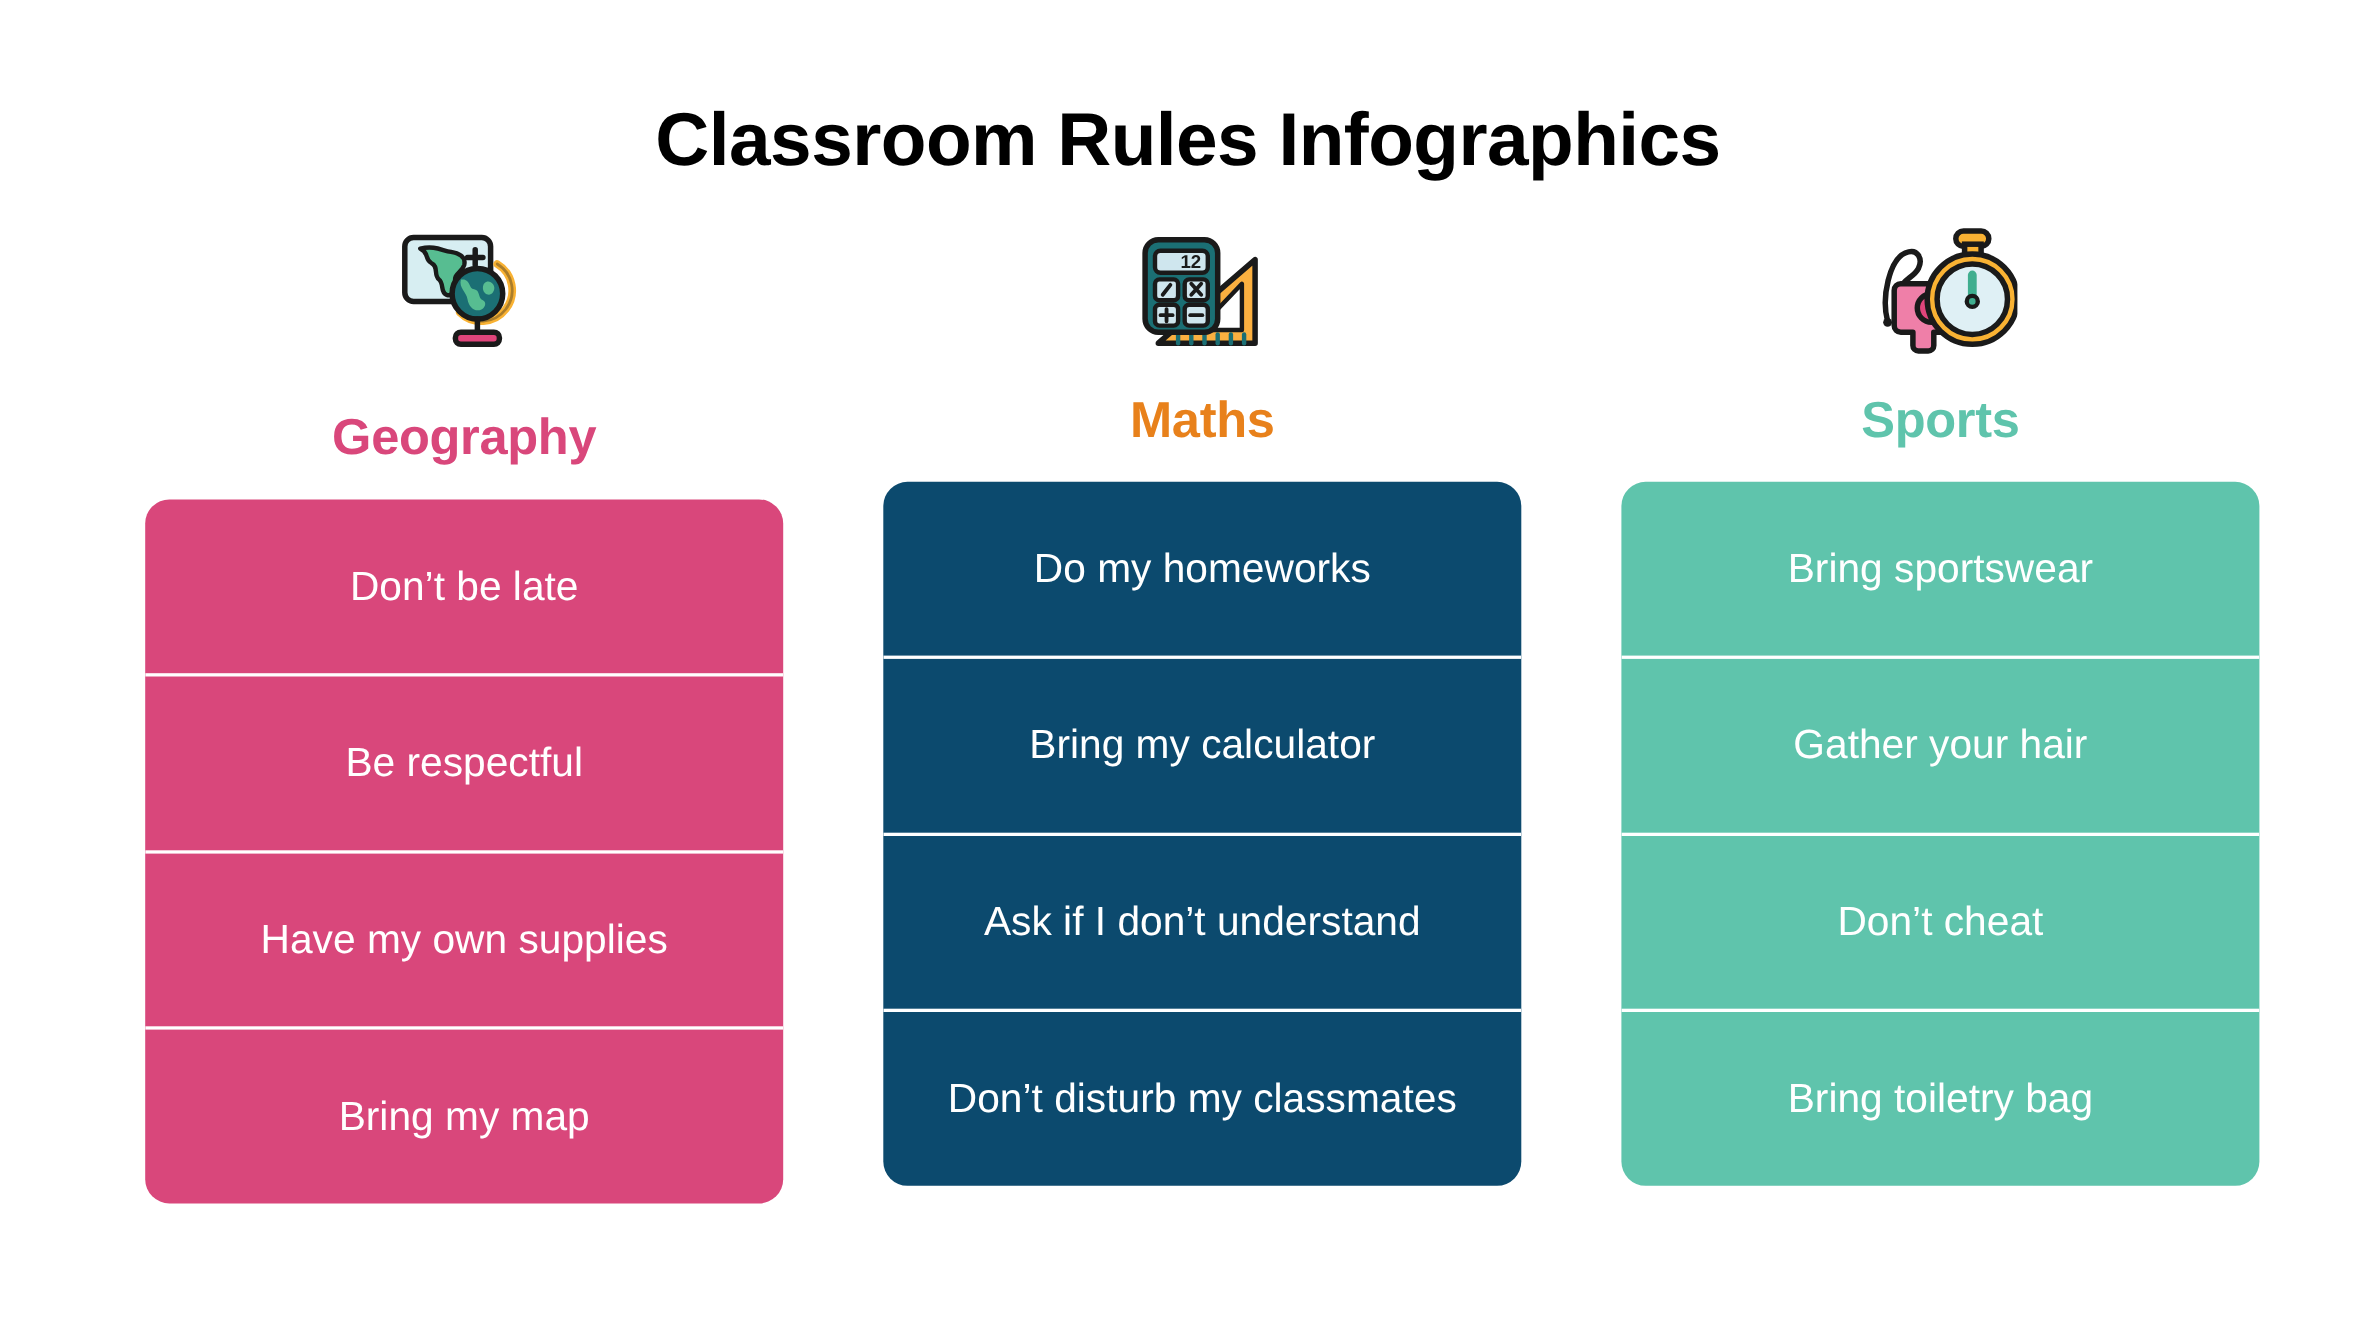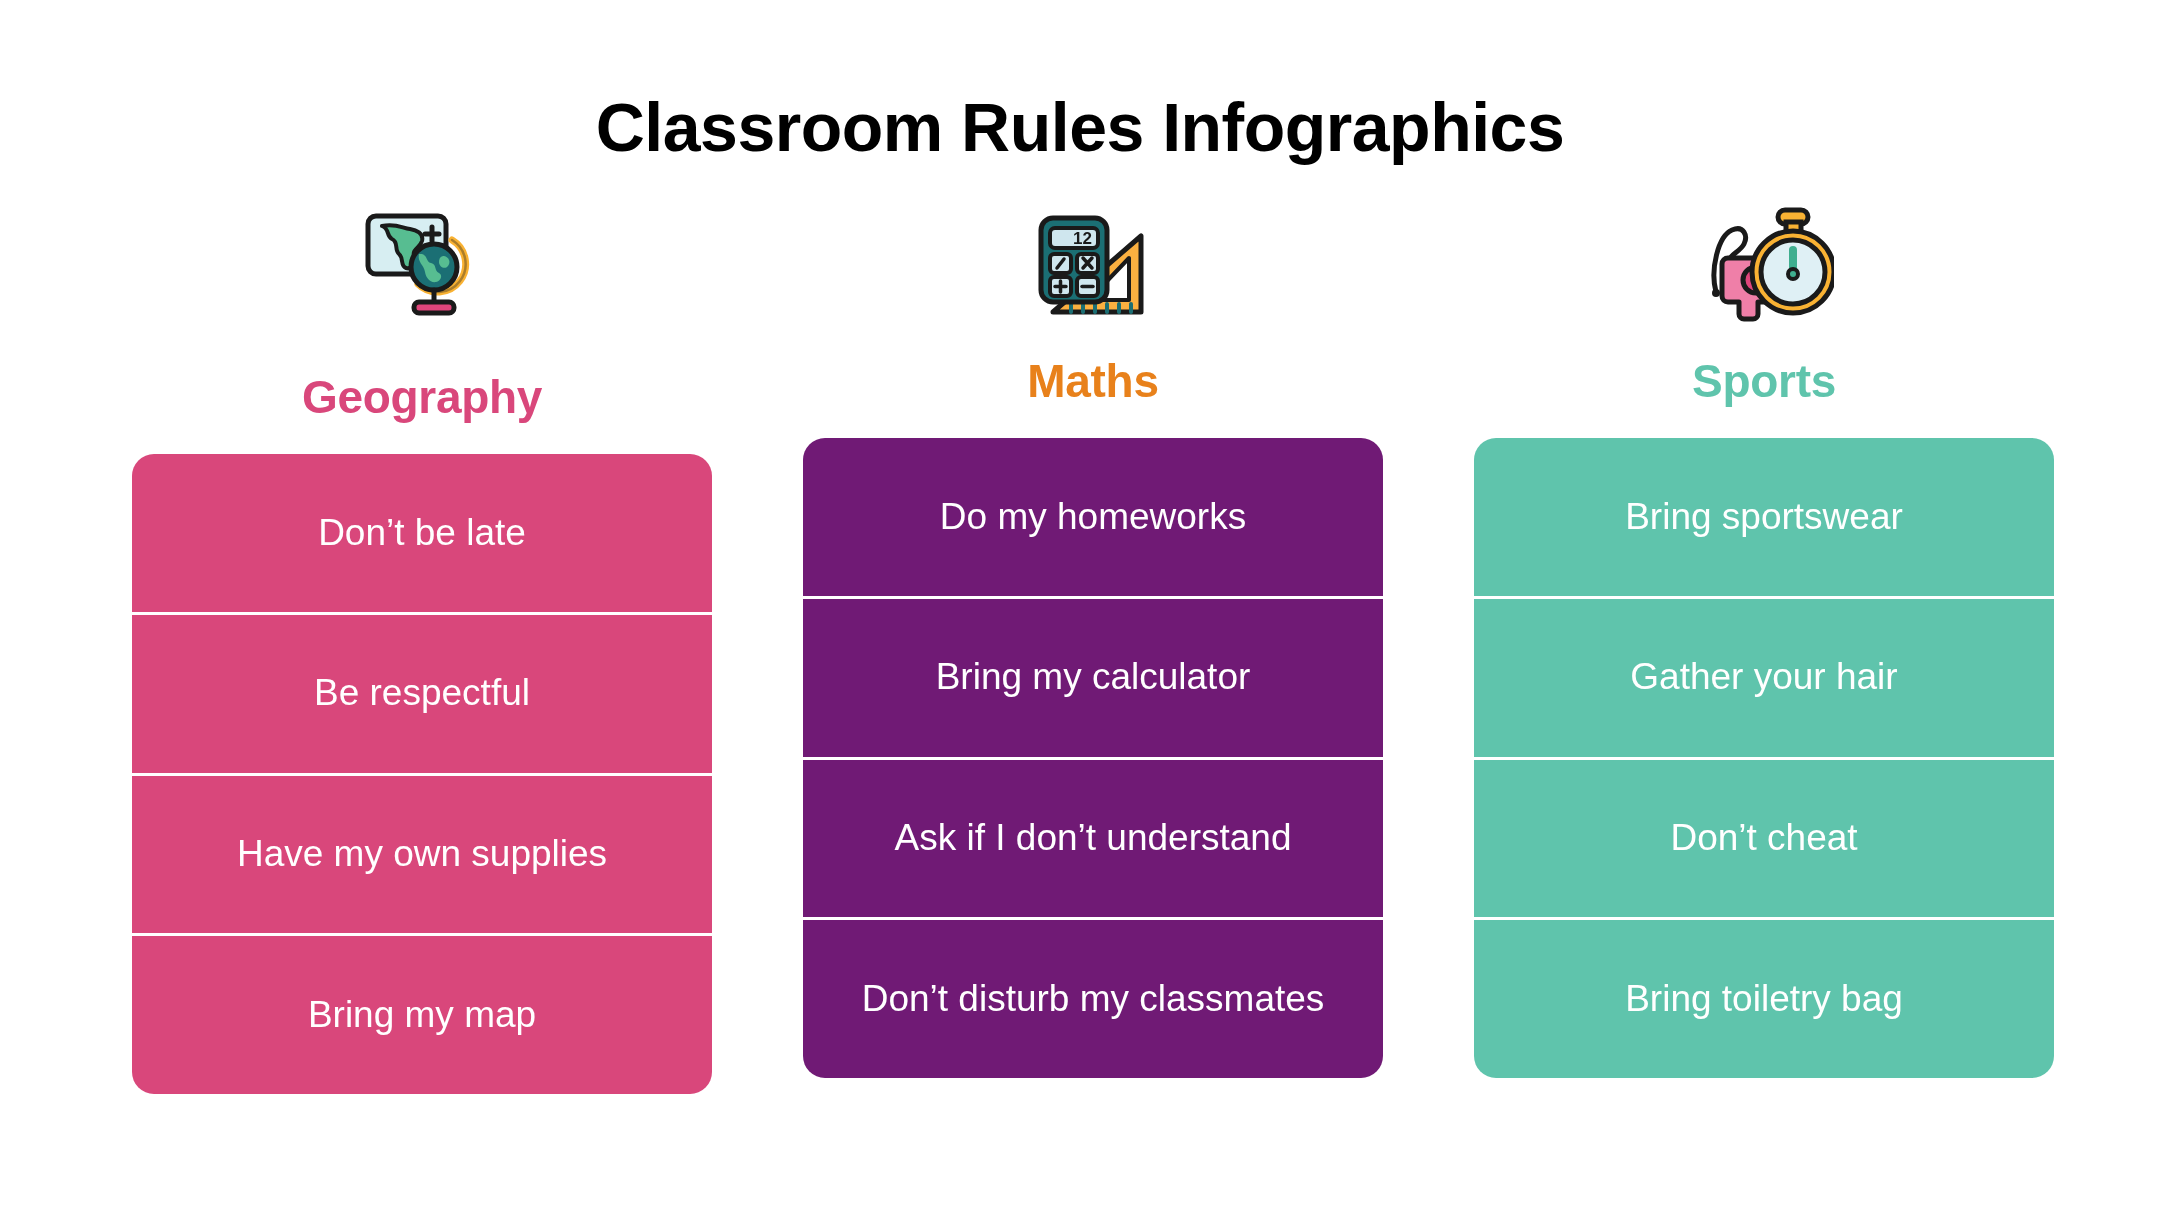--- a/index.html
+++ b/index.html
@@ -188,21 +188,21 @@
 
           <path d="M41 63 L34 72" stroke="#1a1a1a" stroke-width="3.5" stroke-linecap="round"></path>
           <path d="M60 62 L69 72 M69 62 L60 72" stroke="#1a1a1a" stroke-width="3.5" stroke-linecap="round"></path>
           <path d="M37.5 85 v11 M32 90.5 h11" stroke="#1a1a1a" stroke-width="3.5" stroke-linecap="round"></path>
           <path d="M59 90.5 h11" stroke="#1a1a1a" stroke-width="3.5" stroke-linecap="round"></path>
         </svg>
       </span>
 
       <div class="col-heading" style="color:#e8811b;">Maths</div>
 
-      <div class="rules-card" style="background:#701a75;">
+      <div class="rules-card" style="background:#0c4a6e;">
         <div class="rule-row">
           <span class="rule-text">Do my homeworks</span>
         </div>
         <div class="rule-row">
           <span class="rule-text">Bring my calculator</span>
         </div>
         <div class="rule-row">
           <span class="rule-text">Ask if I don’t understand</span>
         </div>
         <div class="rule-row">

